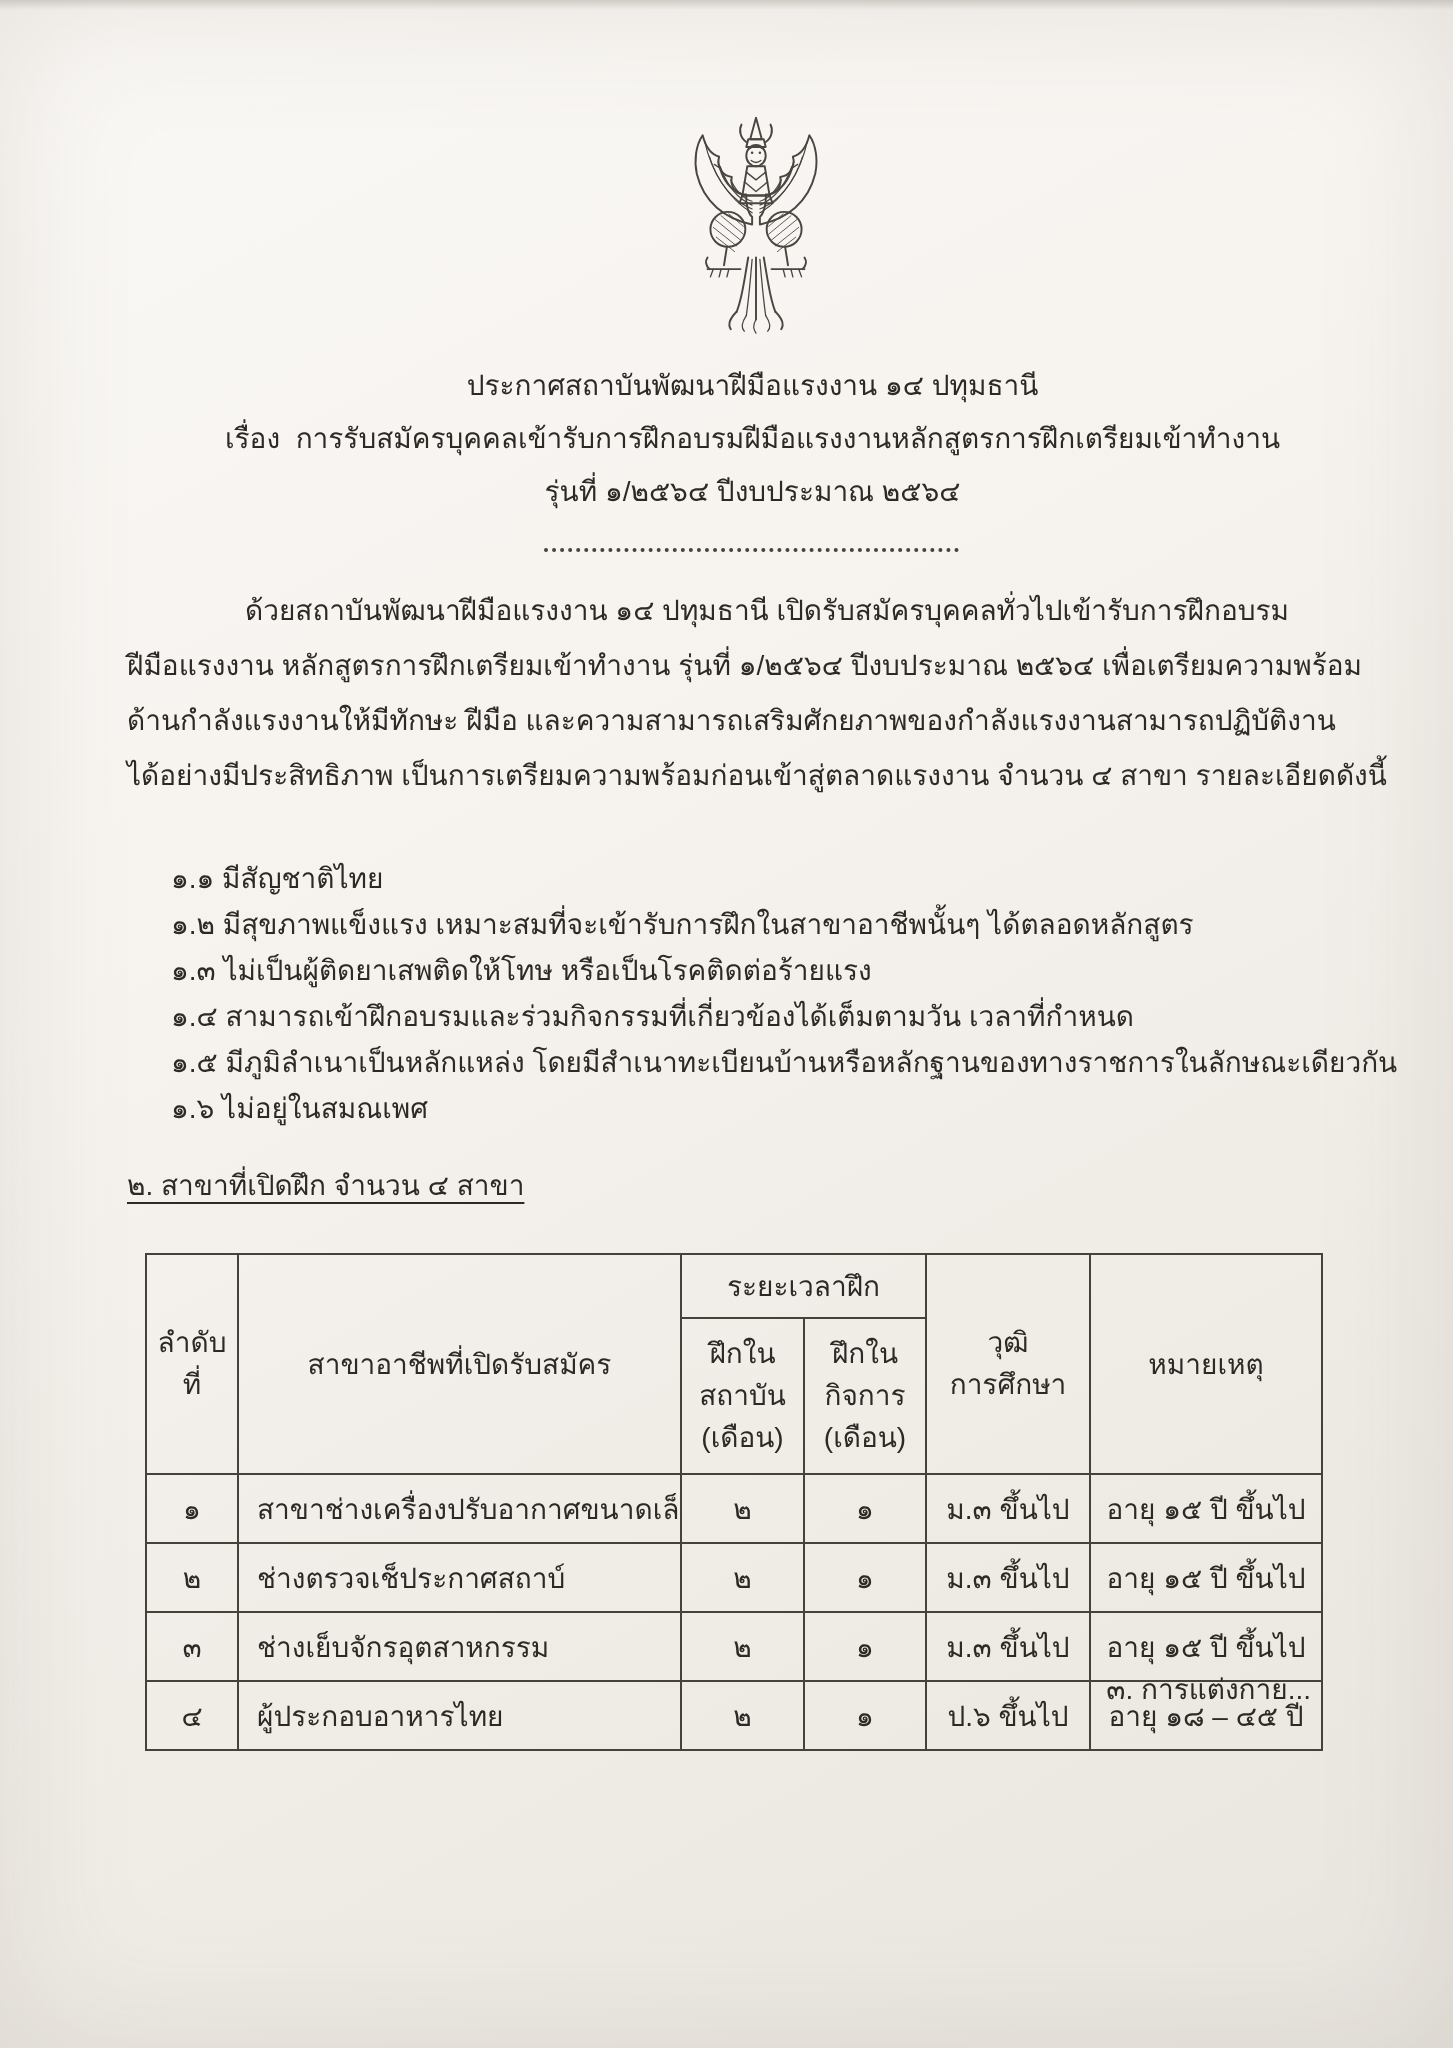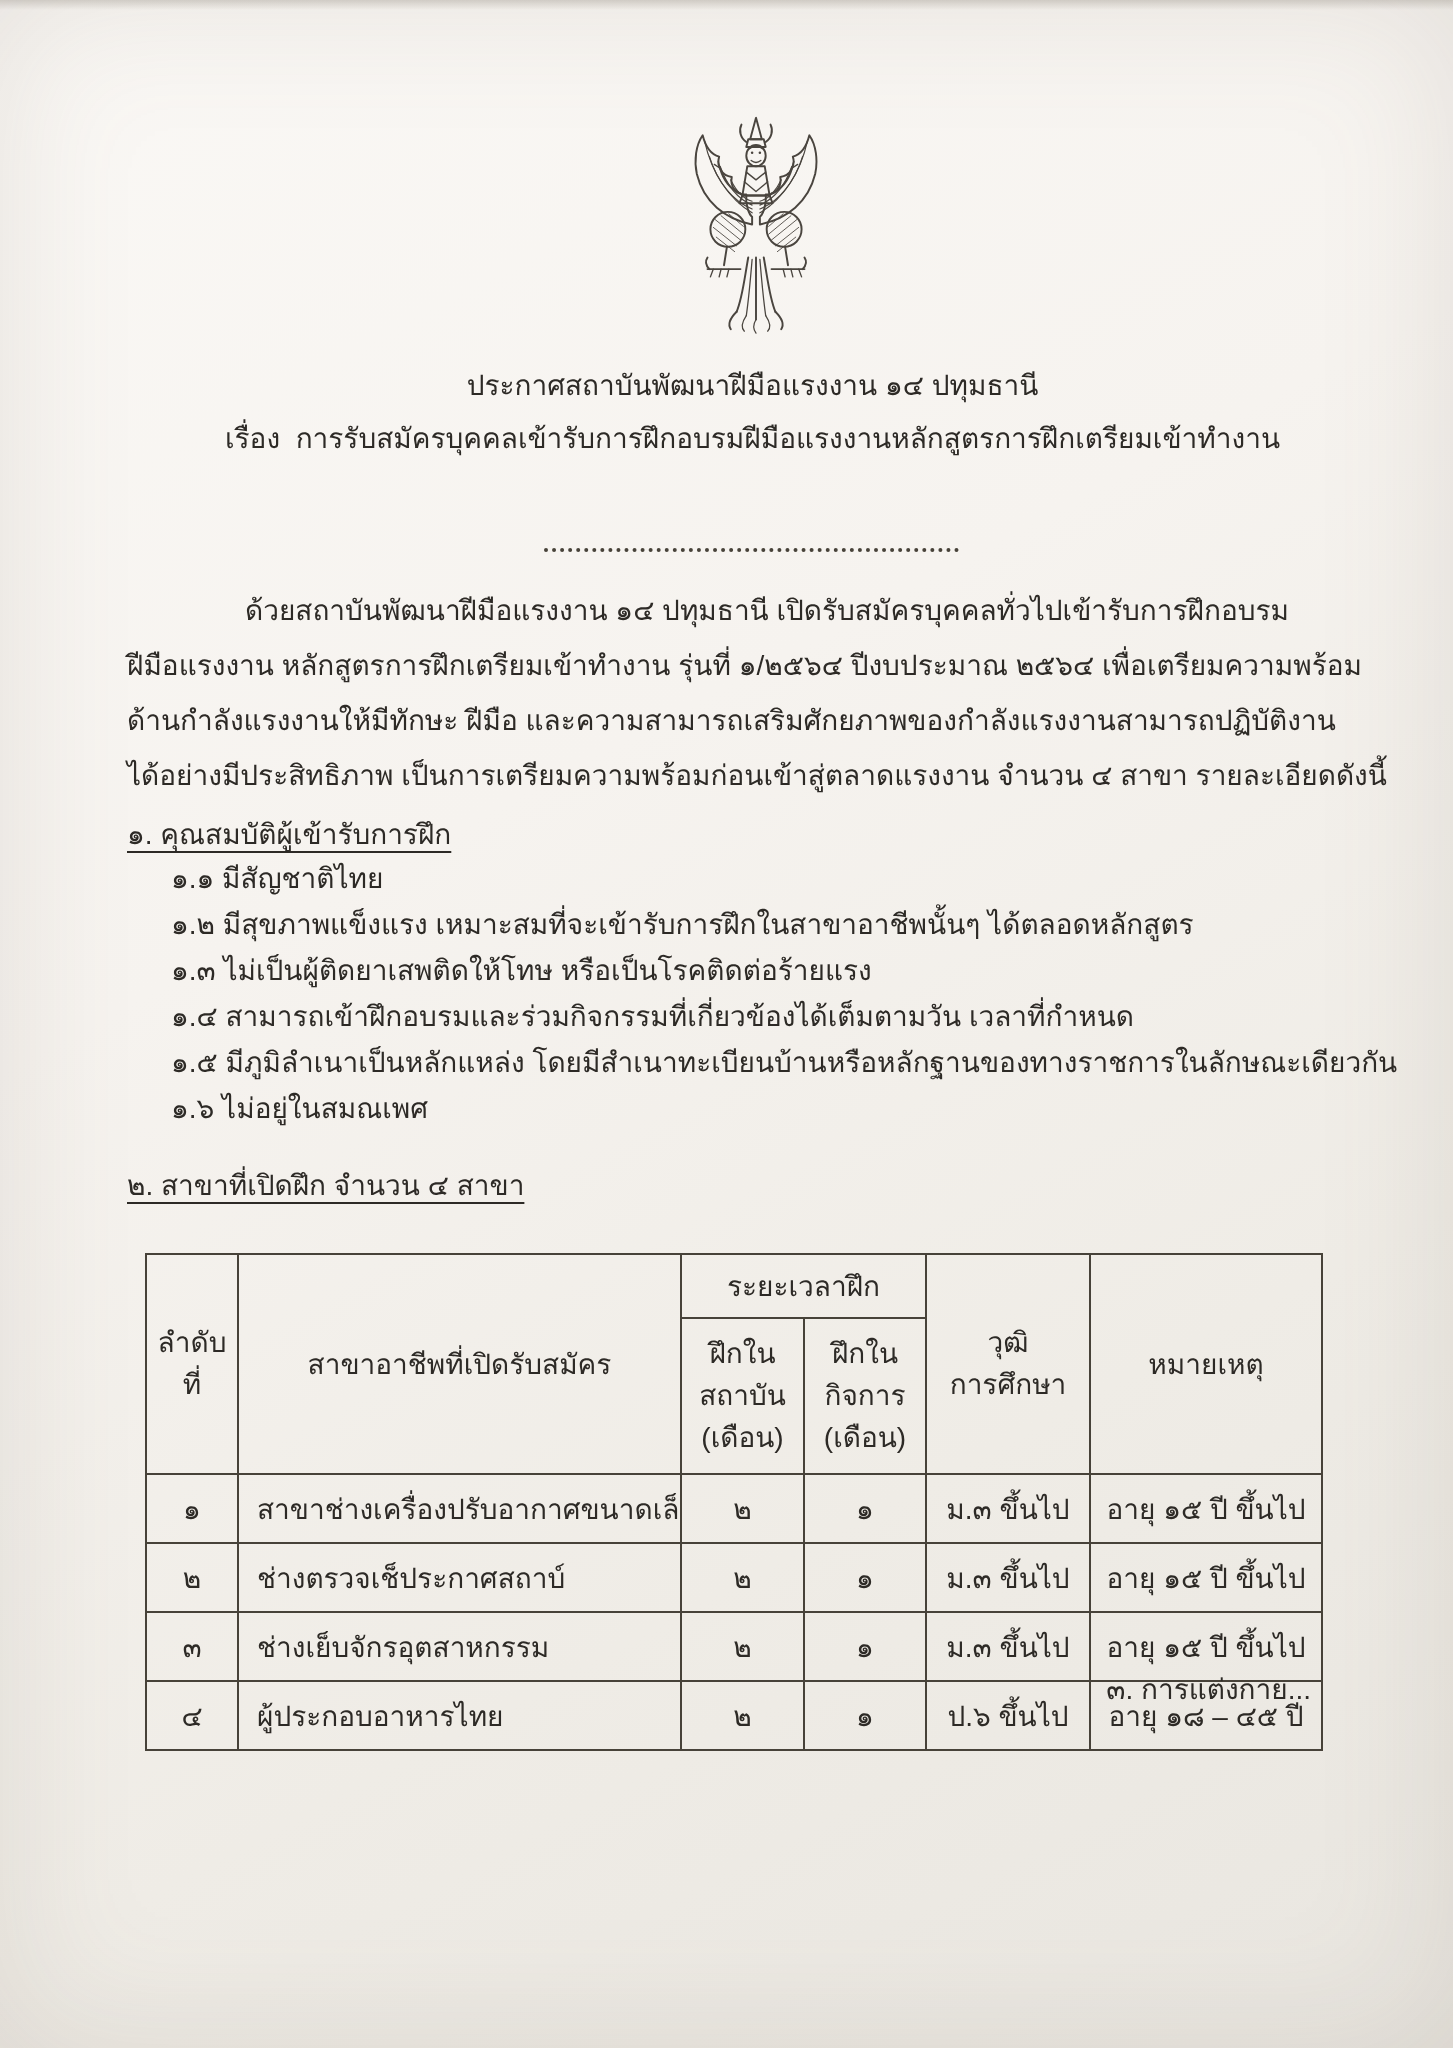--- a/index.html
+++ b/index.html
@@ -101,32 +101,32 @@
       <path d="M120 206 C126 212 130 218 126 224"></path>
       <path d="M90 210 C86 216 84 222 88 226" stroke-width="1.3"></path>
       <path d="M110 210 C114 216 116 222 112 226" stroke-width="1.3"></path>
       <path d="M100 214 C97 219 97 224 100 228" stroke-width="1.3"></path>
     </g>
   </svg>
 
   <div class="title-block">
     <div class="t-line">ประกาศสถาบันพัฒนาฝีมือแรงงาน ๑๔ ปทุมธานี</div>
     <div class="t-line">เรื่อง  การรับสมัครบุคคลเข้ารับการฝึกอบรมฝีมือแรงงานหลักสูตรการฝึกเตรียมเข้าทำงาน</div>
+    <div class="t-line">รุ่นที่ ๑/๒๕๖๔ ปีงบประมาณ ๒๕๖๔</div>
   </div>
 
   <div class="dotted"></div>
 
   <div class="intro">
     <div class="p-line indent">ด้วยสถาบันพัฒนาฝีมือแรงงาน ๑๔ ปทุมธานี เปิดรับสมัครบุคคลทั่วไปเข้ารับการฝึกอบรม</div>
     <div class="p-line">ฝีมือแรงงาน หลักสูตรการฝึกเตรียมเข้าทำงาน รุ่นที่ ๑/๒๕๖๔ ปีงบประมาณ ๒๕๖๔ เพื่อเตรียมความพร้อม</div>
     <div class="p-line">ด้านกำลังแรงงานให้มีทักษะ ฝีมือ และความสามารถเสริมศักยภาพของกำลังแรงงานสามารถปฏิบัติงาน</div>
     <div class="p-line">ได้อย่างมีประสิทธิภาพ เป็นการเตรียมความพร้อมก่อนเข้าสู่ตลาดแรงงาน จำนวน ๔ สาขา รายละเอียดดังนี้</div>
   </div>
 
-  <div class="sec-heading s1">๑. คุณสมบัติผู้เข้ารับการฝึก</div>
   <div class="items">
     <div class="item">๑.๑ มีสัญชาติไทย</div>
     <div class="item">๑.๒ มีสุขภาพแข็งแรง เหมาะสมที่จะเข้ารับการฝึกในสาขาอาชีพนั้นๆ ได้ตลอดหลักสูตร</div>
     <div class="item">๑.๓ ไม่เป็นผู้ติดยาเสพติดให้โทษ หรือเป็นโรคติดต่อร้ายแรง</div>
     <div class="item">๑.๔ สามารถเข้าฝึกอบรมและร่วมกิจกรรมที่เกี่ยวข้องได้เต็มตามวัน เวลาที่กำหนด</div>
     <div class="item">๑.๕ มีภูมิลำเนาเป็นหลักแหล่ง โดยมีสำเนาทะเบียนบ้านหรือหลักฐานของทางราชการในลักษณะเดียวกัน</div>
     <div class="item">๑.๖ ไม่อยู่ในสมณเพศ</div>
   </div>
 
   <div class="sec-heading s2">๒. สาขาที่เปิดฝึก จำนวน ๔ สาขา</div>

